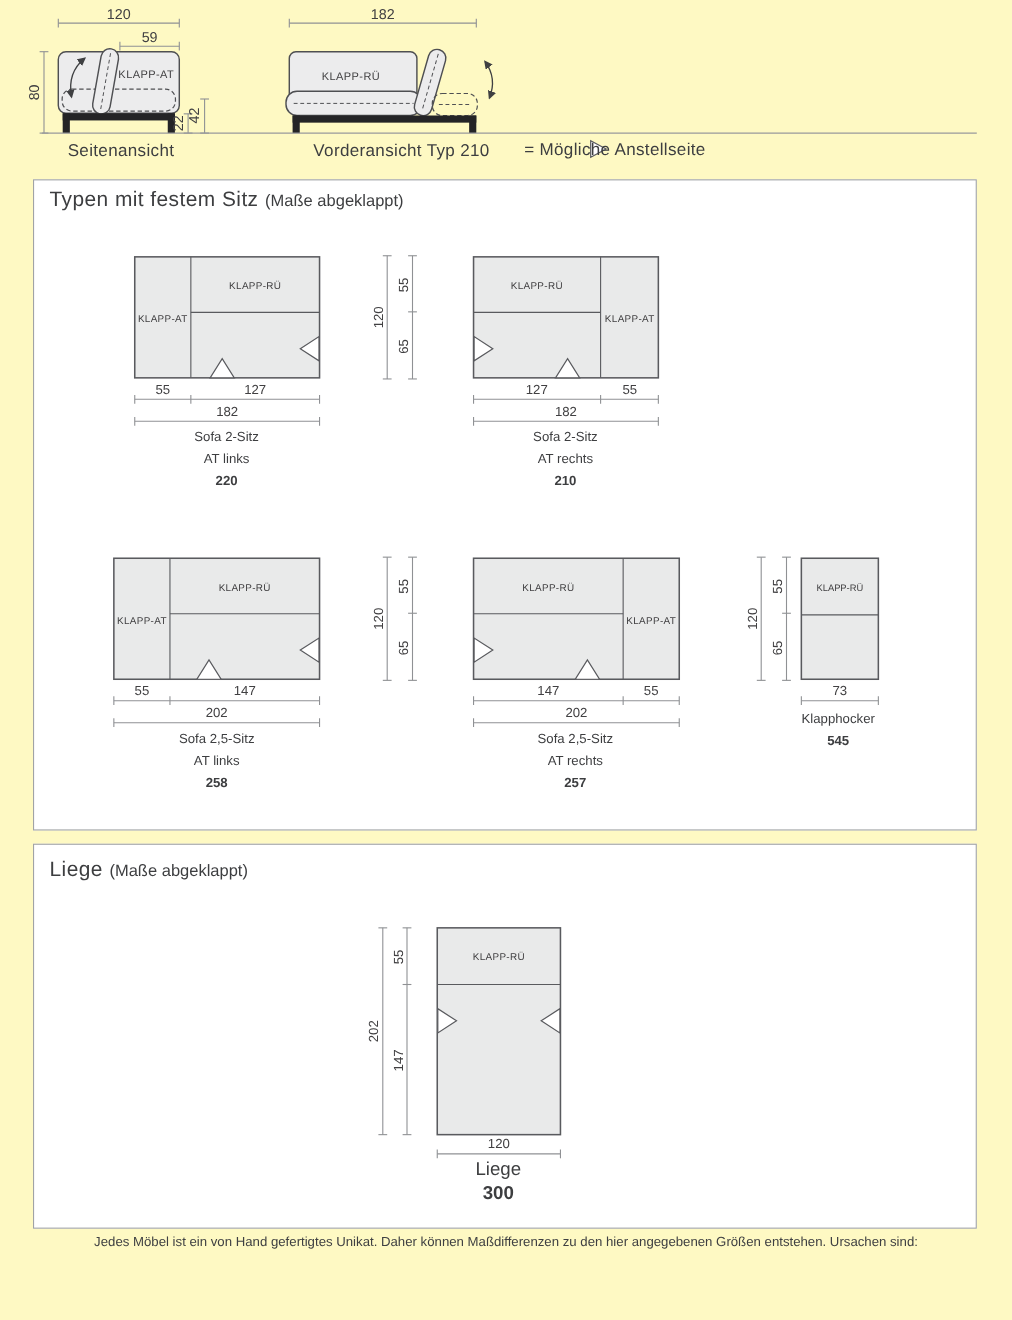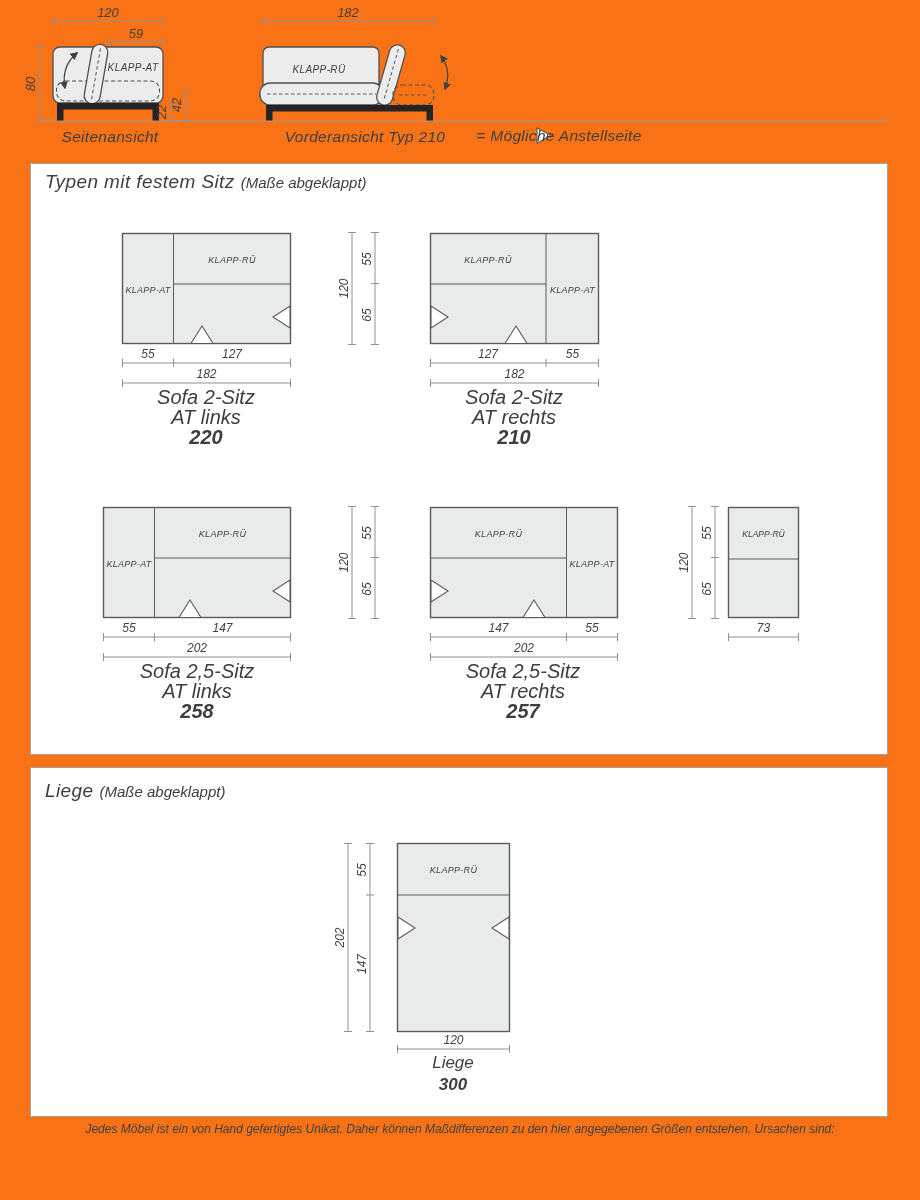--- a/index.html
+++ b/index.html
@@ -1,31 +1,31 @@
 <!DOCTYPE html>
 <html><head>
 <meta charset="utf-8">
 <style>
   html,body { margin:0; padding:0; background:#ffffff; }
   .page {
-    position:relative; width:920px; height:1200px; background:#f97316;
-    font-family:"Liberation Sans", sans-serif; color:#414042; overflow:hidden;font-style:italic;
+    position:relative; width:920px; height:1200px; background:#fef9c3;
+    font-family:"Liberation Sans", sans-serif; color:#414042; overflow:hidden;
   }
   .abs { position:absolute; }
   svg { overflow:visible; }
   svg text { font-family:"Liberation Sans", sans-serif; fill:#414042; }
 
   
   .panel { position:absolute; border:1px solid #a1a3a6; background:#fff; box-sizing:border-box; }
   .ptitle { position:absolute; white-space:nowrap; color:#3d3e40;text-align:center; }
   .pt-main { font-size:19px; letter-spacing:0.4px; }
   .pt-sub  { font-size:15px; margin-left:6px; }
 
   
-  .cap { position:absolute; text-align:center; font-size:20px; line-height:20px; color:#3d3e40; }
+  .cap { position:absolute; text-align:center; font-size:12px; line-height:20px; color:#3d3e40; }
   .cap .code { font-weight:bold;text-align:center; }
   .cap-lg { font-size:17px; line-height:22px; }
 
   
   .pr   { fill:#e9eaea; stroke:#595a5e; stroke-width:1.4; }
   .pl   { stroke:#595a5e; stroke-width:1; fill:none; }
   .dl   { stroke:#8f9194; stroke-width:1; fill:none; }
   .tri  { fill:#ffffff; stroke:#595a5e; stroke-width:1.1; }
   .kl   { font-size:9px; text-anchor:middle; letter-spacing:0.3px; }
   .klh  { font-size:8.5px; text-anchor:middle; }
@@ -310,20 +310,24 @@
     <rect class="pr" x="1.5" y="1.5" width="70" height="110"></rect>
     <line class="pl" x1="1.5" y1="53" x2="71.5" y2="53"></line>
     <text class="klh" x="36.5" y="31">KLAPP-RÜ</text>
     <g>
       <line class="dl" x1="1.5" y1="131" x2="71.5" y2="131"></line>
       <line class="dl" x1="1.5" y1="127" x2="1.5" y2="135"></line>
       <line class="dl" x1="71.5" y1="127" x2="71.5" y2="135"></line>
       <text class="dt" x="36.5" y="126">73</text>
     </g>
   </svg>
+  <div class="cap" style="left:682px;top:643px;width:160px">
+    <div>Klapphocker</div>
+    <div class="code">545</div>
+  </div>
 
   <div class="panel" style="left:30px;top:767px;width:858px;height:350px"></div>
   <div class="ptitle" style="left:45px;top:780px">
     <span class="pt-main">Liege</span><span class="pt-sub">(Maße abgeklappt)</span>
   </div>
 
   <svg class="abs" style="left:328px;top:841.5px" width="184" height="214">
     <g>
       <line class="dl" x1="20" y1="1.5" x2="20" y2="189.5"></line>
       <line class="dl" x1="16" y1="1.5" x2="24" y2="1.5"></line>

